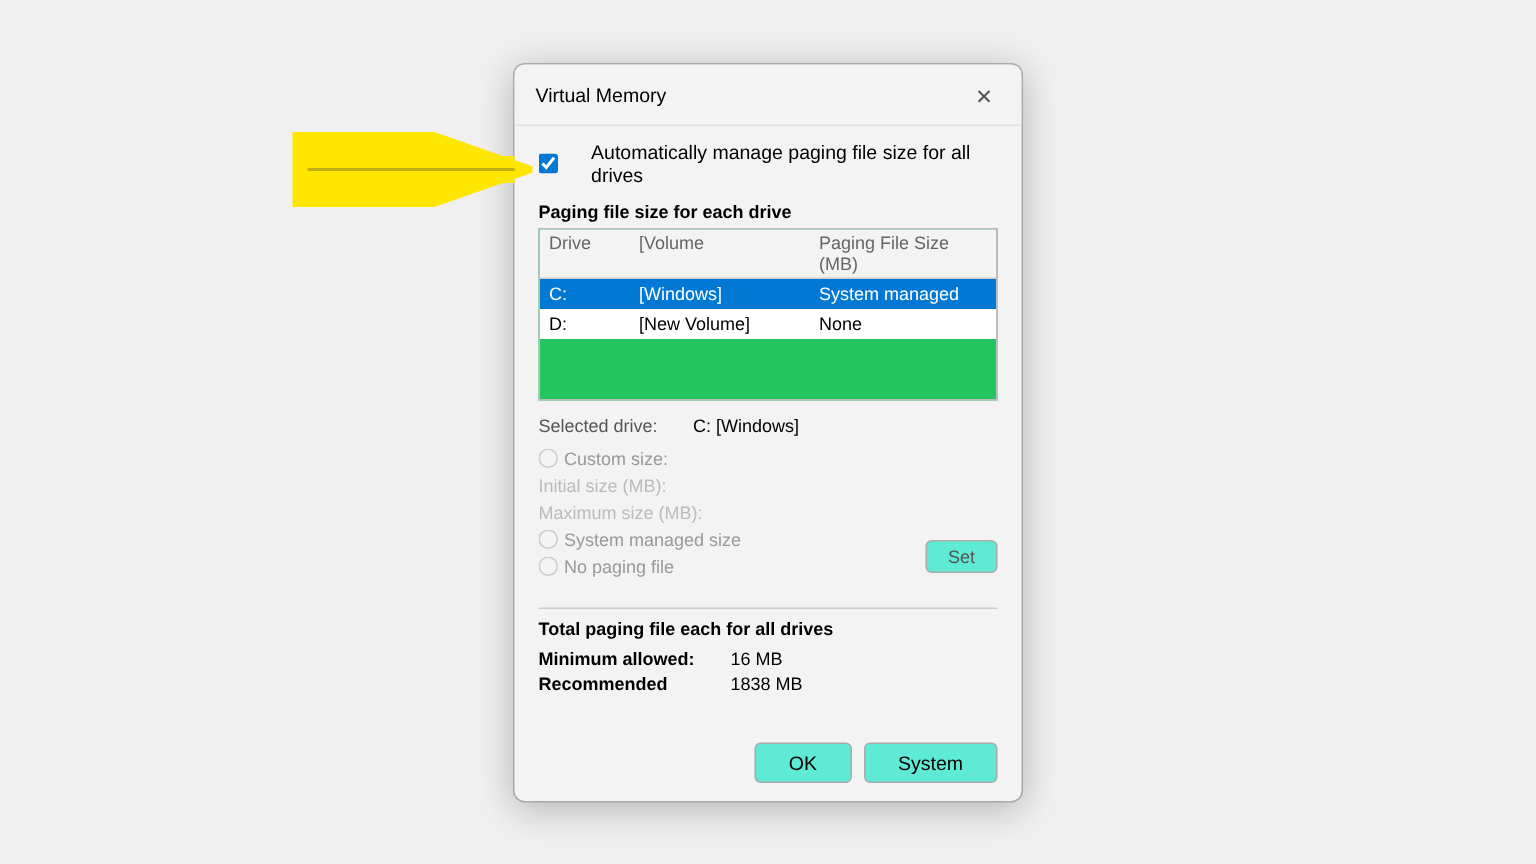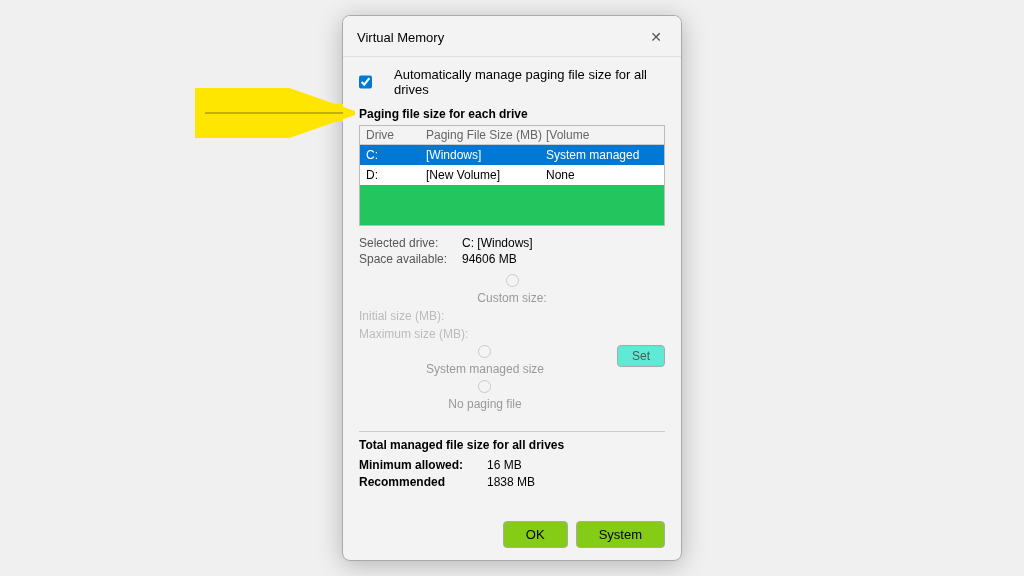--- a/index.html
+++ b/index.html
@@ -146,36 +146,35 @@
       color: #000;
     }
 
     .radio-row {
       display: flex;
       align-items: center;
       gap: 4px;
       margin-bottom: 4px;
       font-size: 12px;
       color: #999;
-      flex-direction: column;
     }
 
     .radio-row input[type="radio"] {
       accent-color: #999;
     }
 
     .input-row {
       margin-bottom: 4px;
       font-size: 12px;
       color: #bbb;
     }
 
     .set-row {
       display: flex;
-      align-items: flex-start;
+      align-items: center;
       gap: 6px;
       margin-bottom: 16px;
     }
 
     .set-btn {
       margin-left: auto;
       padding: 3px 14px;
       background: #5eead4;
       border: 1px solid #aaa;
       border-radius: 4px;
@@ -218,21 +217,21 @@
 
     .dialog-footer {
       display: flex;
       justify-content: flex-end;
       gap: 8px;
       padding: 8px 16px 12px 16px;
     }
 
     .footer-btn {
       padding: 5px 22px;
-      background: #84cc16;
+      background: #5eead4;
       border: 1px solid #aaa;
       border-radius: 4px;
       font-size: 13px;
       cursor: pointer;
       color: #000;
     }
   </style>
 </head>
 <body>
 
@@ -260,46 +259,42 @@
     <div class="auto-manage-row">
       <input type="checkbox" checked="" style="">
       <label>Automatically manage paging file size for all drives</label>
     </div>
 
     <div class="section-label">Paging file size for each drive</div>
 
     <div class="drive-table-container">
       <div class="drive-table-header">
         <span>Drive</span>
+        <span>[Volume</span>
         <span>Paging File Size (MB)</span>
-        <span>[Volume</span>
       </div>
       <div class="drive-table-body">
         <div class="drive-table-row selected">
           <span>C:</span>
           <span>[Windows]</span>
           <span>System managed</span>
         </div>
         <div class="drive-table-row normal">
           <span>D:</span>
           <span>[New Volume]</span>
           <span>None</span>
         </div>
       </div>
     </div>
 
     <div class="info-section">
       <div class="info-row">
         <span class="info-label">Selected drive:</span>
         <span class="info-value">C: [Windows]</span>
       </div>
-      <div class="info-row">
-        <span class="info-label">Space available:</span>
-        <span class="info-value">94606 MB</span>
-      </div>
     </div>
 
     <div class="radio-row">
       <input type="radio" name="pagesize" disabled="" style="">
       <span>Custom size:</span>
     </div>
 
     <div class="input-row">
       <div>Initial size (MB):</div>
     </div>
@@ -318,21 +313,21 @@
           <input type="radio" name="pagesize" disabled="" style="">
           <span>No paging file</span>
         </div>
       </div>
       <button class="set-btn">Set</button>
     </div>
 
     <hr class="divider">
 
     <div class="total-section">
-      <div class="total-title">Total managed file size for all drives</div>
+      <div class="total-title">Total paging file each for all drives</div>
       <div class="total-row">
         <span class="total-label">Minimum allowed:</span>
         <span class="total-value">16 MB</span>
       </div>
       <div class="total-row">
         <span class="total-label">Recommended</span>
         <span class="total-value">1838 MB</span>
       </div>
     </div>
 

